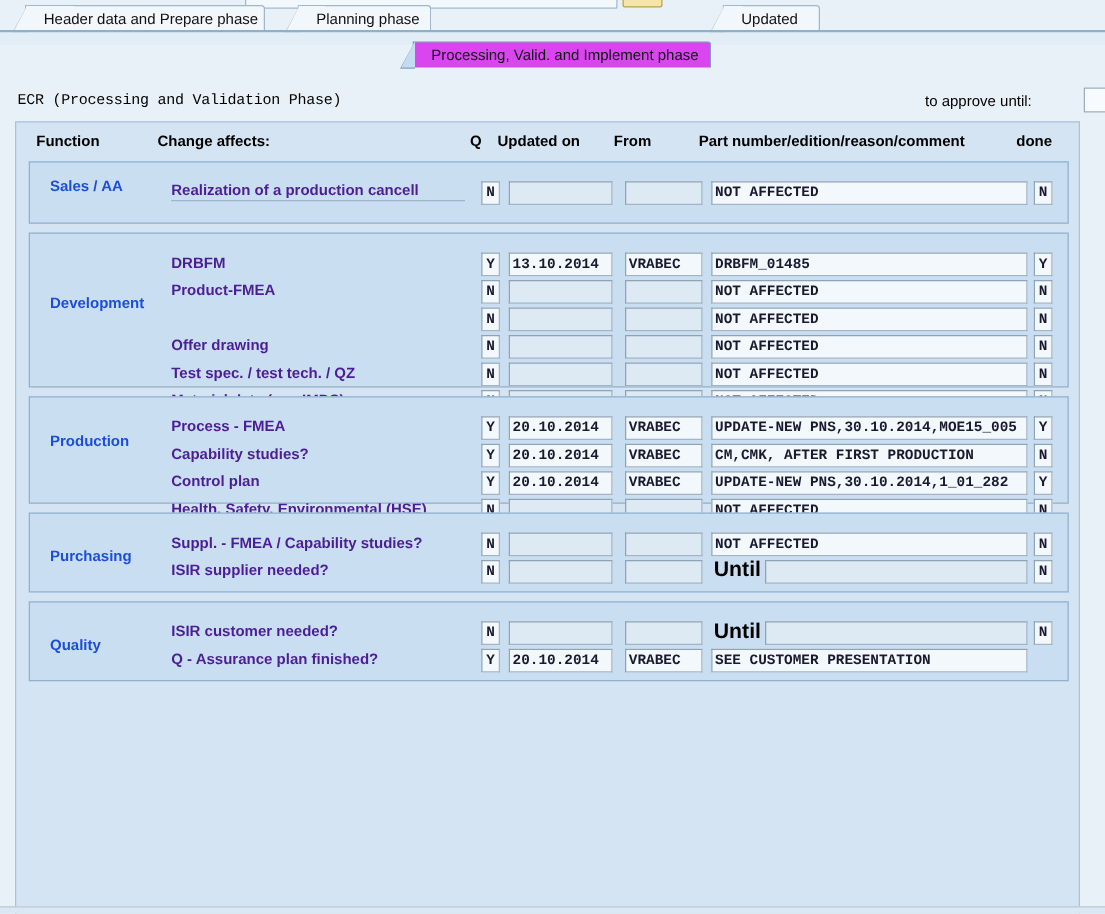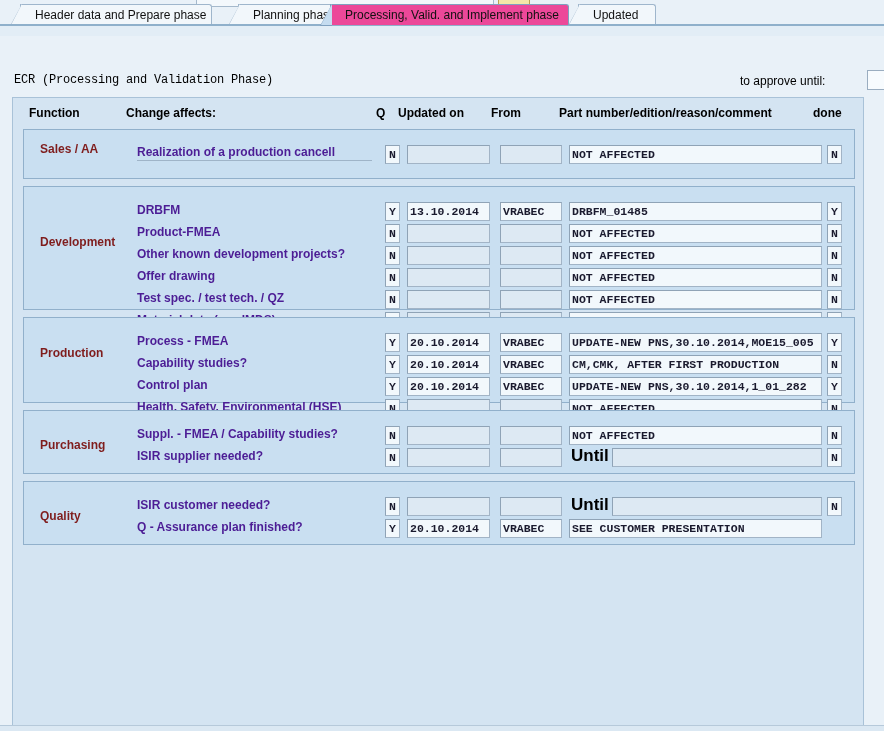--- a/index.html
+++ b/index.html
@@ -63,23 +63,24 @@
     content: "";
     position: absolute;
     left: -11px; top: -1px;
     width: 0; height: 0;
     border-style: solid;
     border-width: 0 0 22px 12px;
     border-color: transparent transparent #9fb6cc transparent;
     z-index: -1;
   }
   .tab.active {
-    background: #ec4899;
+    background: #d946ef;
     border-color: #7fa0bf;
     z-index: 5;
+    margin-top: 29px;
   }
   .tab.active::before { border-color: transparent transparent #c5dcf0 transparent; }
   .tab.active::after  { border-color: transparent transparent #7fa0bf transparent; }
 
   .tabstrip-line {
     position: absolute; top: 24px; left: 0; width: 884px; height: 2px;
     background: #8fb0cb;
   }
   .tabstrip-body {
     position: absolute; top: 26px; left: 0; width: 884px; height: 10px;
@@ -138,21 +139,21 @@
     border: 1px solid #91b0cb;
     box-sizing: border-box;
     left: 10px;
     width: 832px;
   }
 
   .fn-label {
     position: absolute;
     font-size: 12px;
     white-space: nowrap;
-    color: #7f1d1d;
+    color: #1d4ed8;
   }
 
   .row {
     position: absolute;
     left: 0; height: 22px;
     width: 832px;
   }
   .row-label {
     position: absolute;
     left: 113px; top: 3px;
@@ -264,21 +265,20 @@
           </div>
           <div class="row" style="top: 35px;">
             <div class="row-label">Product-FMEA</div>
             <div class="fld fld-q filled">N</div>
             <div class="fld fld-upd"></div>
             <div class="fld fld-from"></div>
             <div class="fld fld-cmt filled">NOT AFFECTED</div>
             <div class="fld fld-done filled">N</div>
           </div>
           <div class="row" style="top: 57px;">
-            <div class="row-label">Other known development projects?</div>
             <div class="fld fld-q filled">N</div>
             <div class="fld fld-upd"></div>
             <div class="fld fld-from"></div>
             <div class="fld fld-cmt filled">NOT AFFECTED</div>
             <div class="fld fld-done filled">N</div>
           </div>
           <div class="row" style="top: 79px;">
             <div class="row-label">Offer drawing</div>
             <div class="fld fld-q filled">N</div>
             <div class="fld fld-upd"></div>

